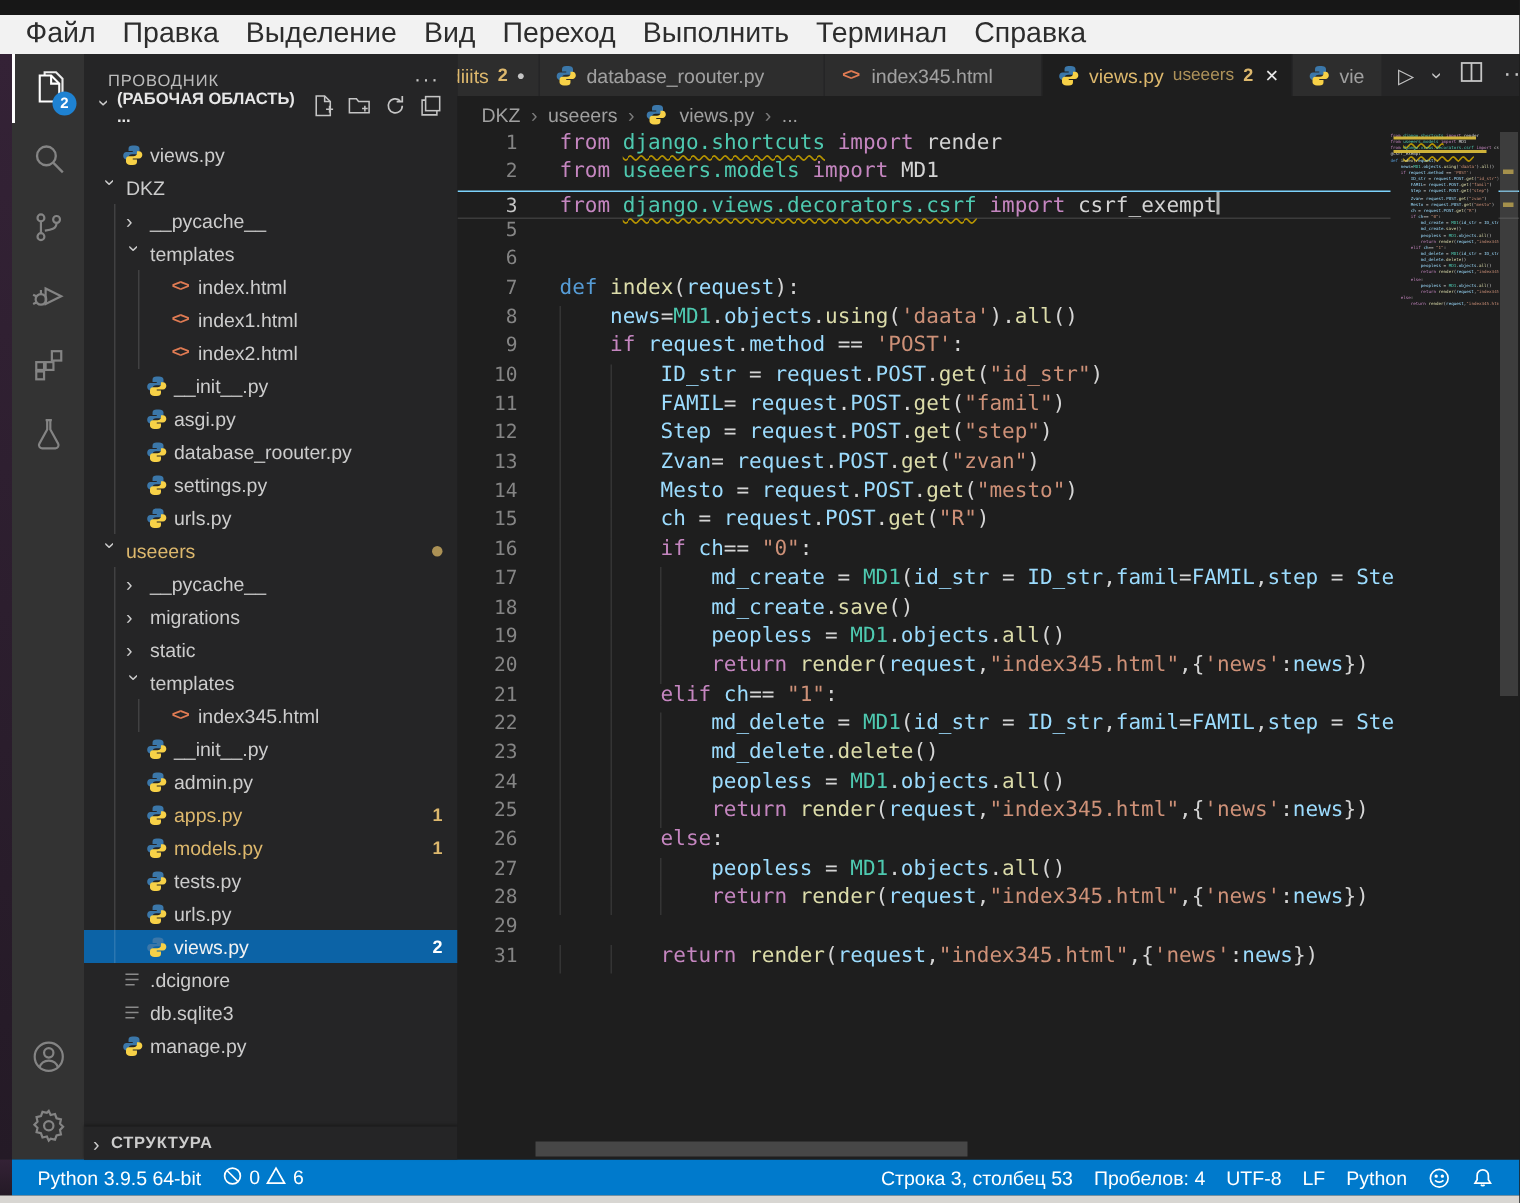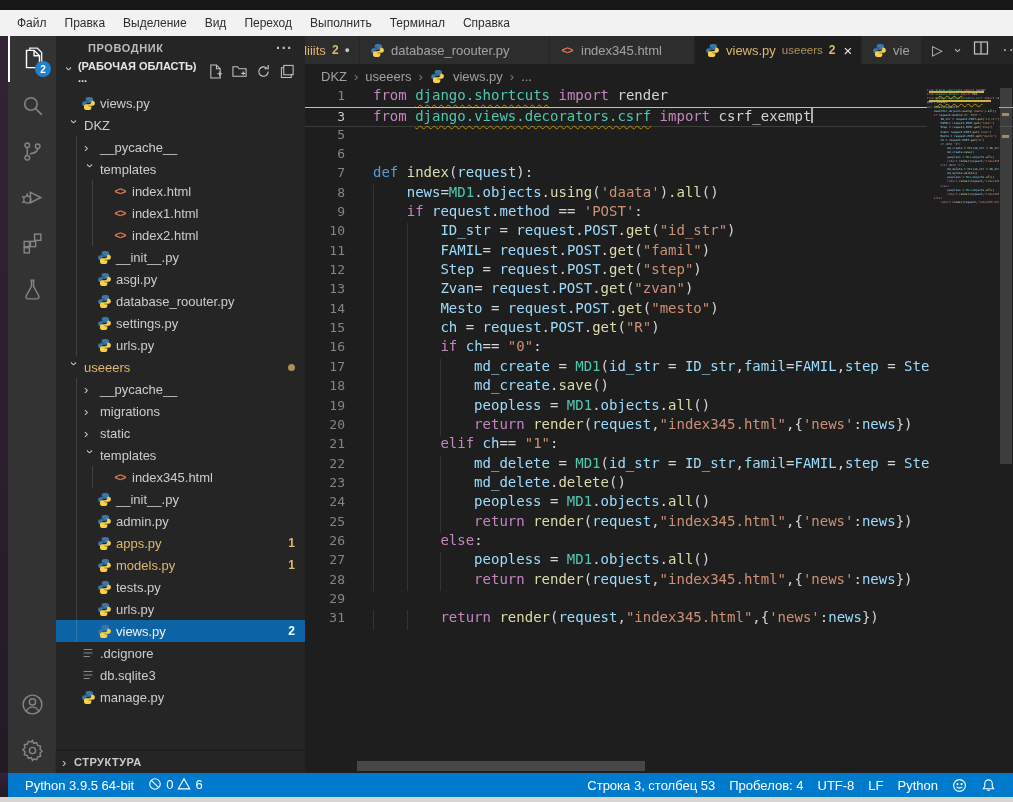--- a/index.html
+++ b/index.html
@@ -3,40 +3,40 @@
 <meta charset="utf-8">
 <style>
   * { margin:0; padding:0; box-sizing:border-box; }
   html,body { width:1013px; height:802px; overflow:hidden; background:#1e1e1e;
               font-family:"Liberation Sans", sans-serif; }
   .app { width:1013px; height:802px; display:flex; flex-direction:column; }
 
   
   .win-strip { height:10px; background:#171717; }
   .menubar { height:26px; background:#f2f2f2; display:flex; align-items:center; padding-left:8px; }
-  .menu-item { font-size:12px; color:#2d2d2d; padding:0 9px; cursor:default; }
+  .menu-item { font-size:19px; color:#2d2d2d; padding:0 9px; cursor:default; }
 
   
   .main { flex:1; display:flex; min-height:0; }
   .edge { width:8px; background:linear-gradient(180deg,#342236,#241a26); }
 
   
   .activitybar { width:48px; background:#333333; display:flex; flex-direction:column; align-items:center; }
   .ab-icon { width:48px; height:46px; display:flex; align-items:center; justify-content:center; position:relative; color:#848484; }
   .ab-icon svg { stroke:#848484; }
   .ab-icon.active { border-left:2px solid #ffffff; }
   .ab-icon.active svg { stroke:#ffffff; }
   .ab-badge { position:absolute; bottom:5px; right:5px; min-width:16px; height:16px; border-radius:8px;
               background:#1e82d2; color:#fff; font-size:10px; font-weight:bold; display:flex; align-items:center; justify-content:center; }
   .ab-bottom { margin-top:auto; }
 
   
   .sidebar { width:249px; background:#252526; color:#cccccc; position:relative; font-size:13px; }
-  .pane-title { height:24px; display:flex; align-items:center; padding:0 12px 0 32px; font-size:11px;
-                letter-spacing:.6px; color:#bbbbbb;font-weight:bold; }
+  .pane-title { height:24px; display:flex; align-items:flex-end; padding:0 12px 0 16px; font-size:11px;
+                letter-spacing:.6px; color:#bbbbbb; }
   .pane-title .more { margin-left:auto; color:#c5c5c5; font-size:14px; letter-spacing:1px; }
   .ws-row { height:24px; display:flex; align-items:center; padding:0 10px 0 4px; font-size:11px; font-weight:bold; color:#e7e7e7; }
   .ws-row .chev { margin:0 2px 0 4px; }
   .ws-actions { margin-left:auto; display:flex; gap:9px; align-items:center; }
   .ws-actions svg { stroke:#c5c5c5; }
   .chev { display:inline-block; width:12px; color:#cccccc; font-size:13px; font-weight:normal; transform:rotate(90deg); }
   .chev.closed { transform:none; }
   .tree { padding-top:8px; }
   .trow { height:22px; display:flex; align-items:center; position:relative; padding-right:10px; cursor:pointer; white-space:nowrap; }
   .trow .guide { position:absolute; top:0; bottom:0; width:1px; background:rgba(255,255,255,.13); }
@@ -553,20 +553,21 @@
               <path fill="#f7d147" d="M8.1 15c1.9 0 2.9-.9 2.9-2.2V11H8v-.7h4.4c1.5 0 2.4-1.1 2.4-2.6s-.9-2.6-2.4-2.6H11v1.5c0 1.4-1.1 2.1-2.5 2.1H5.3c-1.2 0-2.1.9-2.1 2.1v1.9C3.2 14.1 4.6 15 6.4 15z"></path>
             </svg>
           </span>
           <span>views.py</span>
           <span class="sep">›</span>
           <span>...</span>
         </div>
       <div class="code-area" id="codearea">
         <div id="codelines">
             <div class="code-line"><span class="ln">1</span><span class="tk-k">from</span><span class="tk-t"> </span><span class="tk-mw">django.shortcuts</span><span class="tk-t"> </span><span class="tk-k">import</span><span class="tk-t"> render</span></div>
+            <div class="code-line"><span class="ln">2</span><span class="tk-k">from</span><span class="tk-t"> </span><span class="tk-m">useeers.models</span><span class="tk-t"> </span><span class="tk-k">import</span><span class="tk-t"> MD1</span></div>
             <div class="code-line cur"><span class="ln">3</span><span class="tk-k">from</span><span class="tk-t"> </span><span class="tk-mw">django.views.decorators.csrf</span><span class="tk-t"> </span><span class="tk-k">import</span><span class="tk-t"> csrf_exempt</span><span class="cursor"></span></div>
             <div class="code-line"><span class="ln">5</span></div>
             <div class="code-line"><span class="ln">6</span></div>
             <div class="code-line"><span class="ln">7</span><span class="tk-d">def</span><span class="tk-t"> </span><span class="tk-f">index</span><span class="tk-t">(</span><span class="tk-v">request</span><span class="tk-t">):</span></div>
             <div class="code-line"><span class="ln">8</span><span class="g"></span><span class="tk-v">news</span><span class="tk-t">=</span><span class="tk-c">MD1</span><span class="tk-t">.</span><span class="tk-v">objects</span><span class="tk-t">.</span><span class="tk-f">using</span><span class="tk-t">(</span><span class="tk-s">'daata'</span><span class="tk-t">).</span><span class="tk-f">all</span><span class="tk-t">()</span></div>
             <div class="code-line"><span class="ln">9</span><span class="g"></span><span class="tk-k">if</span><span class="tk-t"> </span><span class="tk-v">request</span><span class="tk-t">.</span><span class="tk-v">method</span><span class="tk-t"> == </span><span class="tk-s">'POST'</span><span class="tk-t">:</span></div>
             <div class="code-line"><span class="ln">10</span><span class="g"></span><span class="g"></span><span class="tk-v">ID_str</span><span class="tk-t"> = </span><span class="tk-v">request</span><span class="tk-t">.</span><span class="tk-v">POST</span><span class="tk-t">.</span><span class="tk-f">get</span><span class="tk-t">(</span><span class="tk-s">"id_str"</span><span class="tk-t">)</span></div>
             <div class="code-line"><span class="ln">11</span><span class="g"></span><span class="g"></span><span class="tk-v">FAMIL</span><span class="tk-t">= </span><span class="tk-v">request</span><span class="tk-t">.</span><span class="tk-v">POST</span><span class="tk-t">.</span><span class="tk-f">get</span><span class="tk-t">(</span><span class="tk-s">"famil"</span><span class="tk-t">)</span></div>
             <div class="code-line"><span class="ln">12</span><span class="g"></span><span class="g"></span><span class="tk-v">Step</span><span class="tk-t"> = </span><span class="tk-v">request</span><span class="tk-t">.</span><span class="tk-v">POST</span><span class="tk-t">.</span><span class="tk-f">get</span><span class="tk-t">(</span><span class="tk-s">"step"</span><span class="tk-t">)</span></div>
             <div class="code-line"><span class="ln">13</span><span class="g"></span><span class="g"></span><span class="tk-v">Zvan</span><span class="tk-t">= </span><span class="tk-v">request</span><span class="tk-t">.</span><span class="tk-v">POST</span><span class="tk-t">.</span><span class="tk-f">get</span><span class="tk-t">(</span><span class="tk-s">"zvan"</span><span class="tk-t">)</span></div>

